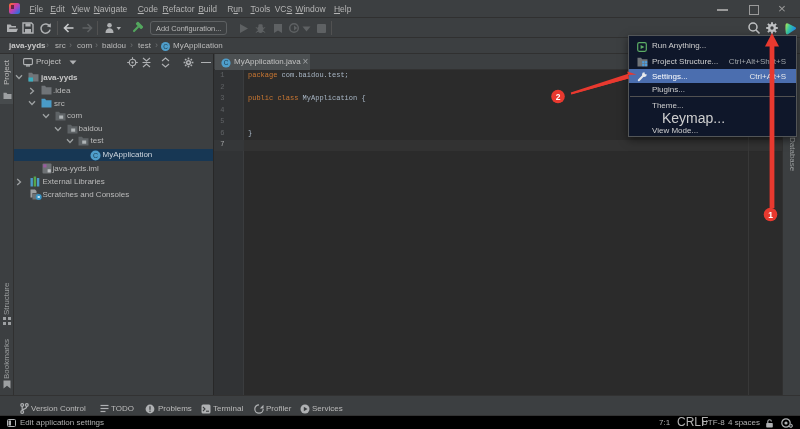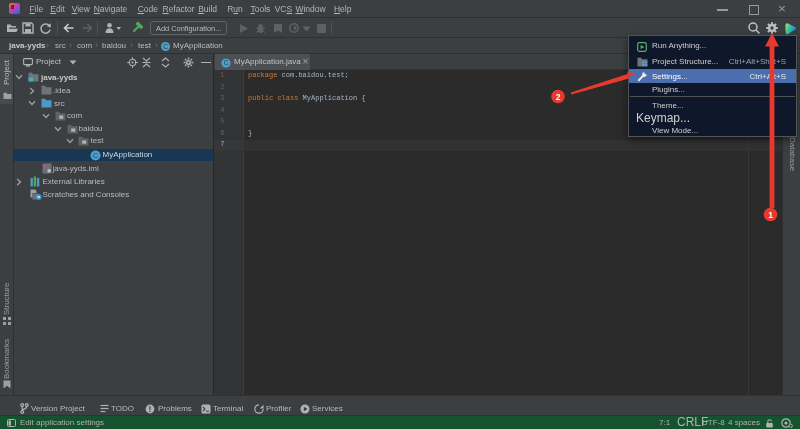--- a/index.html
+++ b/index.html
@@ -340,21 +340,21 @@
 
 <div id="toolwin" class="abs" style="left:0;top:394.5px;width:800px;height:20.5px;background:#3C3F41;border-top:1px solid #323232;box-sizing:border-box;">
   <svg class="abs" style="left:20px;top:7.5px;" width="9" height="11" viewBox="0 0 9 11">
       <g fill="none" stroke="#AFB1B3" stroke-width="1.2">
         <circle cx="2.2" cy="2" r="1.4"></circle>
         <circle cx="6.8" cy="2" r="1.4"></circle>
         <circle cx="2.2" cy="9" r="1.4"></circle>
         <path d="M2.2 3.5 L2.2 7.5 M6.8 3.5 C6.8 6 4.5 5.5 2.6 7"></path>
       </g>
     </svg>
-  <div class="abs tx" style="left:31px;top:6.5px;height:14px;line-height:14px;font-size:8px;">Version Project</div>
+  <div class="abs tx" style="left:31px;top:6.5px;height:14px;line-height:14px;font-size:8px;">Version Control</div>
   <svg class="abs" style="left:100px;top:8.5px;" width="9" height="9" viewBox="0 0 9 9">
       <g stroke="#AFB1B3" stroke-width="1.2">
         <line x1="0.5" y1="1.5" x2="8.5" y2="1.5"></line>
         <line x1="0.5" y1="4.5" x2="8.5" y2="4.5"></line>
         <line x1="0.5" y1="7.5" x2="5.5" y2="7.5"></line>
       </g>
     </svg>
   <div class="abs tx" style="left:111px;top:6.5px;height:14px;line-height:14px;font-size:8px;">TODO</div>
   <svg class="abs" style="left:145px;top:8px;" width="10" height="10" viewBox="0 0 10 10">
       <circle cx="5" cy="5" r="4.4" fill="#AFB1B3"></circle>
@@ -372,21 +372,21 @@
       <path d="M5 0.8 A4.2 4.2 0 1 0 9.2 5" fill="none" stroke="#AFB1B3" stroke-width="1.2"></path>
       <polygon points="9.5,0.8 9.5,4.6 5.8,4.6" fill="#AFB1B3"></polygon>
     </svg>
   <div class="abs tx" style="left:266px;top:6.5px;height:14px;line-height:14px;font-size:8px;">Profiler</div>
   <svg class="abs" style="left:300px;top:8px;" width="10" height="10" viewBox="0 0 10 10">
       <circle cx="5" cy="5" r="4.5" fill="#AFB1B3"></circle>
       <polygon points="3.8,2.8 7.5,5 3.8,7.2" fill="#3C3F41"></polygon>
     </svg>
   <div class="abs tx" style="left:312px;top:6.5px;height:14px;line-height:14px;font-size:8px;">Services</div>
 </div>
-<div id="statusbar" class="abs" style="left:0;top:415px;width:800px;height:14px;background:#14532d;border-top:1px solid #323232;box-sizing:border-box;">
+<div id="statusbar" class="abs" style="left:0;top:415px;width:800px;height:14px;background:#000000;border-top:1px solid #323232;box-sizing:border-box;">
   <svg class="abs" style="left:7px;top:3px;" width="9" height="8" viewBox="0 0 9 8">
       <rect x="0.5" y="0.5" width="8" height="7" rx="1" fill="none" stroke="#AFB1B3" stroke-width="1"></rect>
       <rect x="1.5" y="1.5" width="2.5" height="5" fill="#AFB1B3"></rect>
     </svg>
   <div class="abs tx" style="left:20px;top:0;height:13px;line-height:13px;font-size:8px;color:#b2b2b2;">Edit application settings</div>
   <div class="abs tx" style="left:659px;top:0;height:13px;line-height:13px;font-size:8px;color:#b2b2b2;">7:1</div>
   <div class="abs tx" style="left:677px;top:0;height:13px;line-height:13px;font-size:12px;color:#b2b2b2;">CRLF</div>
   <div class="abs tx" style="left:702px;top:0;height:13px;line-height:13px;font-size:8px;color:#b2b2b2;">UTF-8</div>
   <div class="abs tx" style="left:728px;top:0;height:13px;line-height:13px;font-size:8px;color:#b2b2b2;">4 spaces</div>
   <svg class="abs" style="left:765px;top:2.5px;" width="9" height="9" viewBox="0 0 9 9">
@@ -422,21 +422,21 @@
   <svg class="abs" style="left:8px;top:34.5px;" width="11" height="11" viewBox="0 0 11 11">
       <circle cx="7.4" cy="3.6" r="2.4" fill="#E8EAEC"></circle>
       <circle cx="9.2" cy="1.8" r="1.7" fill="#4B6EAF"></circle>
       <line x1="6.2" y1="4.8" x2="1.8" y2="9.2" stroke="#E8EAEC" stroke-width="2" stroke-linecap="round"></line>
     </svg>
   <div class="abs tx" style="font-size:8px;left:23px;top:33.5px;height:13px;line-height:13px;color:#ffffff;">Settings...</div>
   <div class="abs tx" style="font-size:8px;right:10px;top:33.5px;height:13px;line-height:13px;color:#e8eaec;">Ctrl+Alt+S</div>
   <div class="abs tx" style="font-size:8px;left:23px;top:46.5px;height:13px;line-height:13px;color:#cfcfcf;">Plugins...</div>
   <div class="abs" style="left:1px;top:59.5px;width:165px;height:1px;background:#515151;"></div>
   <div class="abs tx" style="font-size:8px;left:23px;top:62.5px;height:13px;line-height:13px;color:#cfcfcf;">Theme...</div>
-  <div class="abs tx" style="font-size:12px;left:7px;top:75.5px;height:13px;line-height:13px;color:#cfcfcf;">Keymap...</div>
+  <div class="abs tx" style="font-size:14px;left:33px;top:75.5px;height:13px;line-height:13px;color:#cfcfcf;">Keymap...</div>
   <div class="abs tx" style="font-size:8px;left:23px;top:88px;height:13px;line-height:13px;color:#cfcfcf;">View Mode...</div>
 </div>
 
 <svg id="arrows" class="abs" style="left:0;top:0;" width="800" height="429" viewBox="0 0 800 429">
   <polygon points="772,33 765,46.5 779,46.5" fill="#e8392f"></polygon>
   <rect x="769.6" y="45" width="4.8" height="163" fill="#e8392f"></rect>
   <circle cx="770.5" cy="214.5" r="6.8" fill="#e8392f"></circle>
   <text x="770.5" y="218" text-anchor="middle" font-size="8.5" font-weight="bold" fill="#fff" font-family="Liberation Sans">1</text>
   <polygon points="636.5,74.5 627.2,71.6 629.5,81.2 629.2,78.2 571.3,94.3 570.9,92.9 627.9,74.9" fill="#e8392f"></polygon>
   <polygon points="571.4,94.4 628.6,78.4 628.2,73.8 570.8,92.6" fill="#e8392f"></polygon>

